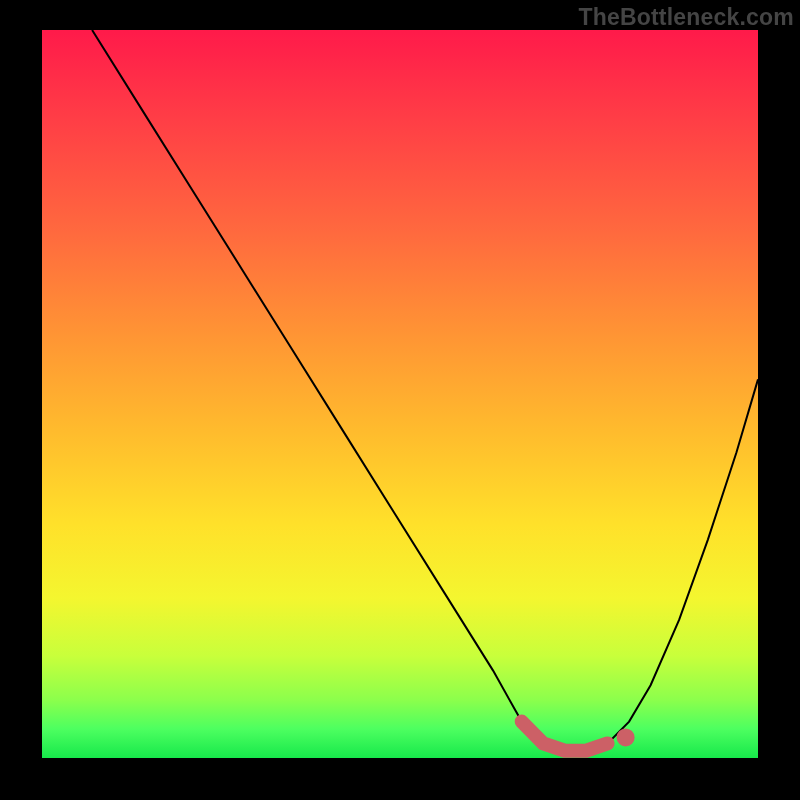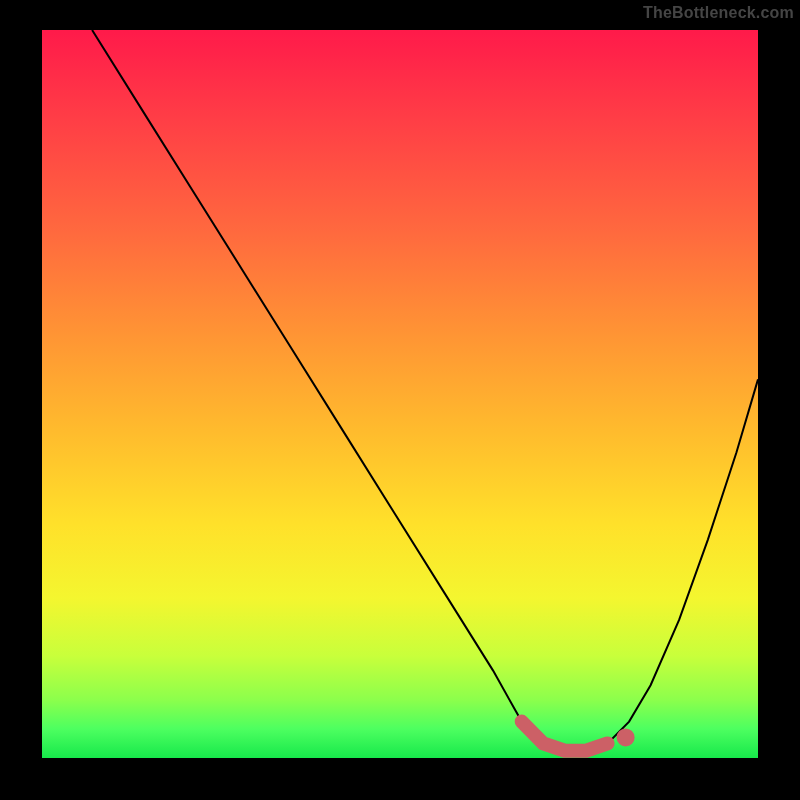--- a/index.html
+++ b/index.html
@@ -16,21 +16,21 @@
     left: 0; top: 0;
     width: 800px;
     height: 800px;
     background: #000;
   }
   .watermark {
     position: absolute;
     top: 4px;
     right: 6px;
     color: #454545;
-    font-size: 16px;
+    font-size: 23px;
     font-weight: 600;
     letter-spacing: 0.2px;
     user-select: none;
     margin-left: 40px;
   }
   svg {
     display: block;
   }
 </style>
 </head>

